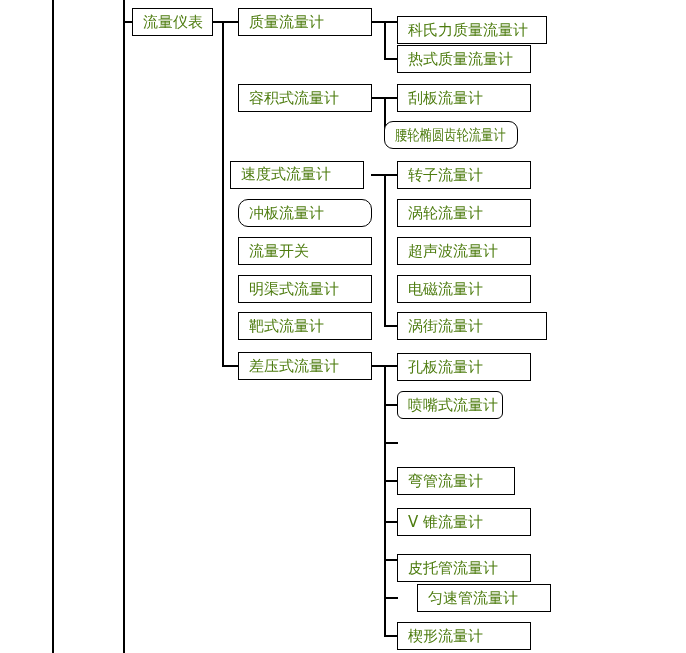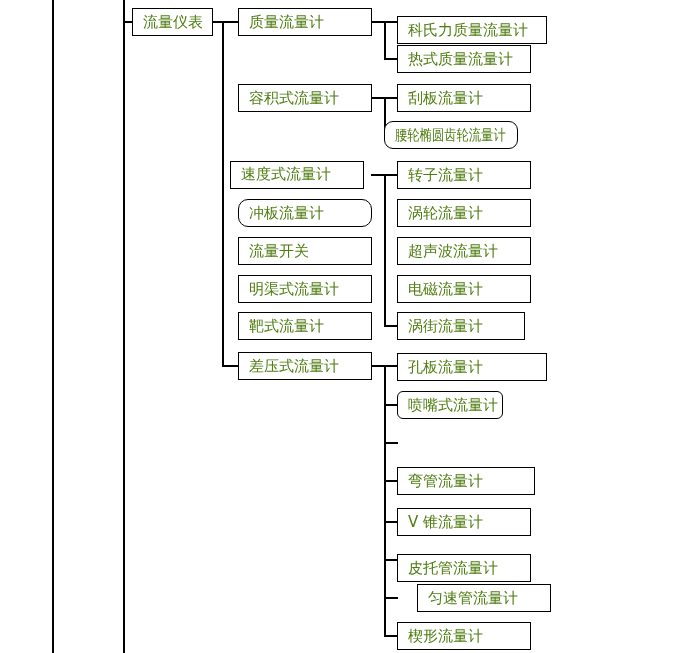--- a/index.html
+++ b/index.html
@@ -116,30 +116,30 @@
   </div>
   <div class="node" style="left:397px; top:199px; width:134px;">
     <span class="lbl">涡轮流量计</span>
   </div>
   <div class="node" style="left:397px; top:237px; width:134px;">
     <span class="lbl">超声波流量计</span>
   </div>
   <div class="node" style="left:397px; top:275px; width:134px;">
     <span class="lbl">电磁流量计</span>
   </div>
-  <div class="node" style="left:397px; top:312px; width:128px;">
+  <div class="node" style="left:397px; top:312px; width:150px;">
     <span class="lbl">涡街流量计</span>
   </div>
-  <div class="node" style="left:397px; top:353px; width:150px;">
+  <div class="node" style="left:397px; top:353px; width:134px;">
     <span class="lbl">孔板流量计</span>
   </div>
   <div class="node" style="left:397px; top:391px; width:106px;border-radius:6px;">
     <span class="lbl">喷嘴式流量计</span>
   </div>
-  <div class="node" style="left:397px; top:467px; width:138px;">
+  <div class="node" style="left:397px; top:467px; width:118px;">
     <span class="lbl">弯管流量计</span>
   </div>
   <div class="node" style="left:397px; top:508px; width:134px;">
     <span class="lbl">V 锥流量计</span>
   </div>
   <div class="node" style="left:397px; top:546px; width:134px;margin-top:8px;">
     <span class="lbl">皮托管流量计</span>
   </div>
   <div class="node" style="left:397px; top:584px; width:134px;margin-left:20px;">
     <span class="lbl">匀速管流量计</span>

